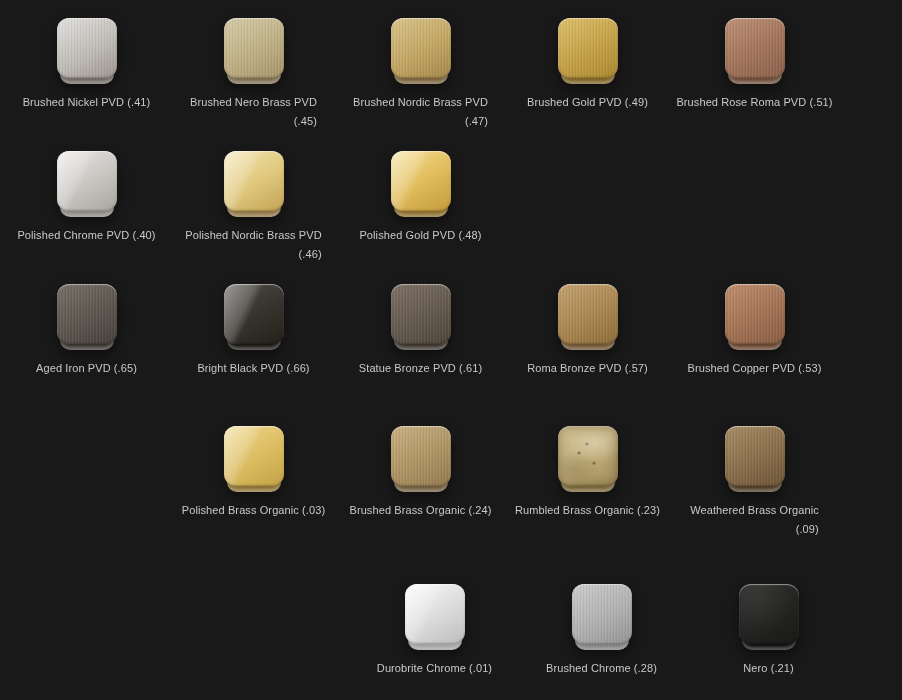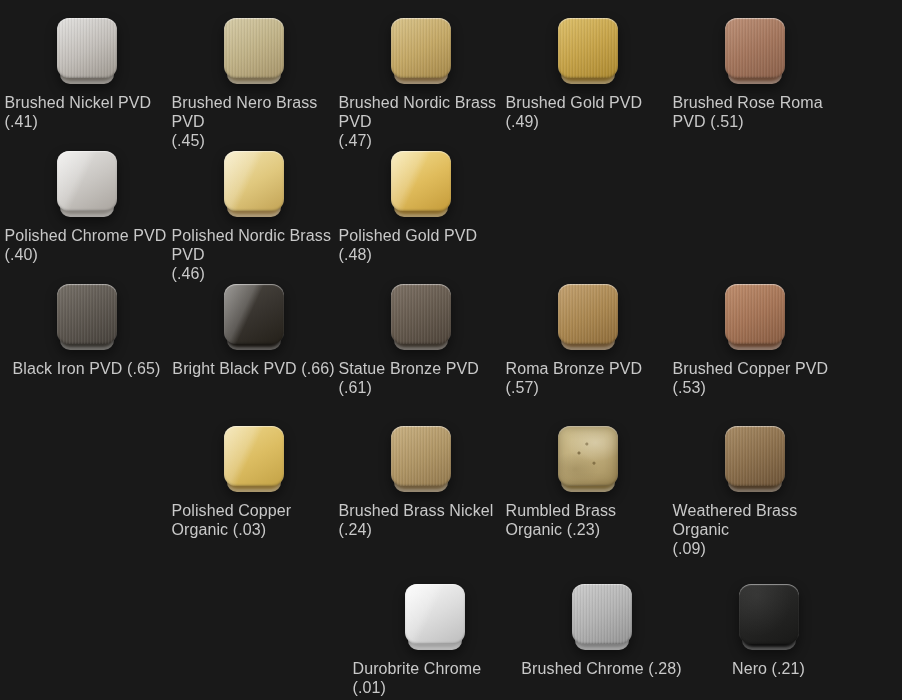--- a/index.html
+++ b/index.html
@@ -82,25 +82,25 @@
       radial-gradient(ellipse 55% 40% at 28% 72%, rgba(75,58,22,0.20), transparent 72%);
     box-shadow: inset 0 0 12px rgba(60,45,15,0.45);
   }
   .finish-matte .face::before {
     background: radial-gradient(ellipse at 30% 20%, rgba(255,255,255,0.06), transparent 60%);
   }
   .label {
     margin-top: 9px;
     max-width: 164px;
     min-height: 19px;
-    font-size: 16px;
+    font-size: 11px;
     line-height: 19px;
     letter-spacing: 0.1px;
     color: var(--label-color, #c9c9c9);
-    text-align: left;
+    text-align: right;
     white-space: pre-line;
   }
 </style>
 </head>
 <body style="--bg: #191919; --label-color: #c9c9c9;">
 
 <div class="grid">
   <div class="row" data-row="0">
       <div class="cell">
     <div class="tile finish-brushed" style="--light: #e3e2e0; --mid: #c3bfba; --dark: #9d978f; --lip: #6e6962;">
@@ -163,21 +163,21 @@
     </div>
     <div class="label">Polished Gold PVD (.48)</div>
   </div>
     </div>
   <div class="row" data-row="2">
       <div class="cell">
     <div class="tile finish-brushed" style="--light: #767068; --mid: #5d5750; --dark: #46413b; --lip: #35322d;">
       <div class="lip"></div>
       <div class="face"></div>
     </div>
-    <div class="label">Black Iron PVD (.65)</div>
+    <div class="label">Aged Iron PVD (.65)</div>
   </div>
       <div class="cell">
     <div class="tile finish-polished" style="--light: #4e4a44; --mid: #37332e; --dark: #242019; --lip: #191612;">
       <div class="lip"></div>
       <div class="face"></div>
     </div>
     <div class="label">Bright Black PVD (.66)</div>
   </div>
       <div class="cell">
     <div class="tile finish-brushed" style="--light: #7d7165; --mid: #655a4e; --dark: #4e443a; --lip: #3a332b;">
@@ -200,28 +200,28 @@
     </div>
     <div class="label">Brushed Copper PVD (.53)</div>
   </div>
     </div>
   <div class="row" data-row="3">
       <div class="cell">
     <div class="tile finish-polished" style="--light: #eed88e; --mid: #dcbd62; --dark: #c3a246; --lip: #8a6f33;">
       <div class="lip"></div>
       <div class="face"></div>
     </div>
-    <div class="label">Polished Copper Organic (.03)</div>
+    <div class="label">Polished Brass Organic (.03)</div>
   </div>
       <div class="cell">
     <div class="tile finish-brushed" style="--light: #c9b183; --mid: #b09666; --dark: #93794e; --lip: #6e5a3a;">
       <div class="lip"></div>
       <div class="face"></div>
     </div>
-    <div class="label">Brushed Brass Nickel (.24)</div>
+    <div class="label">Brushed Brass Organic (.24)</div>
   </div>
       <div class="cell">
     <div class="tile finish-rumbled" style="--light: #d3c494; --mid: #c1ae7c; --dark: #9f8a58; --lip: #756236;">
       <div class="lip"></div>
       <div class="face"></div>
     </div>
     <div class="label">Rumbled Brass Organic (.23)</div>
   </div>
       <div class="cell">
     <div class="tile finish-brushed" style="--light: #a88c66; --mid: #8b6f4c; --dark: #6d5438; --lip: #4c3a26;">

